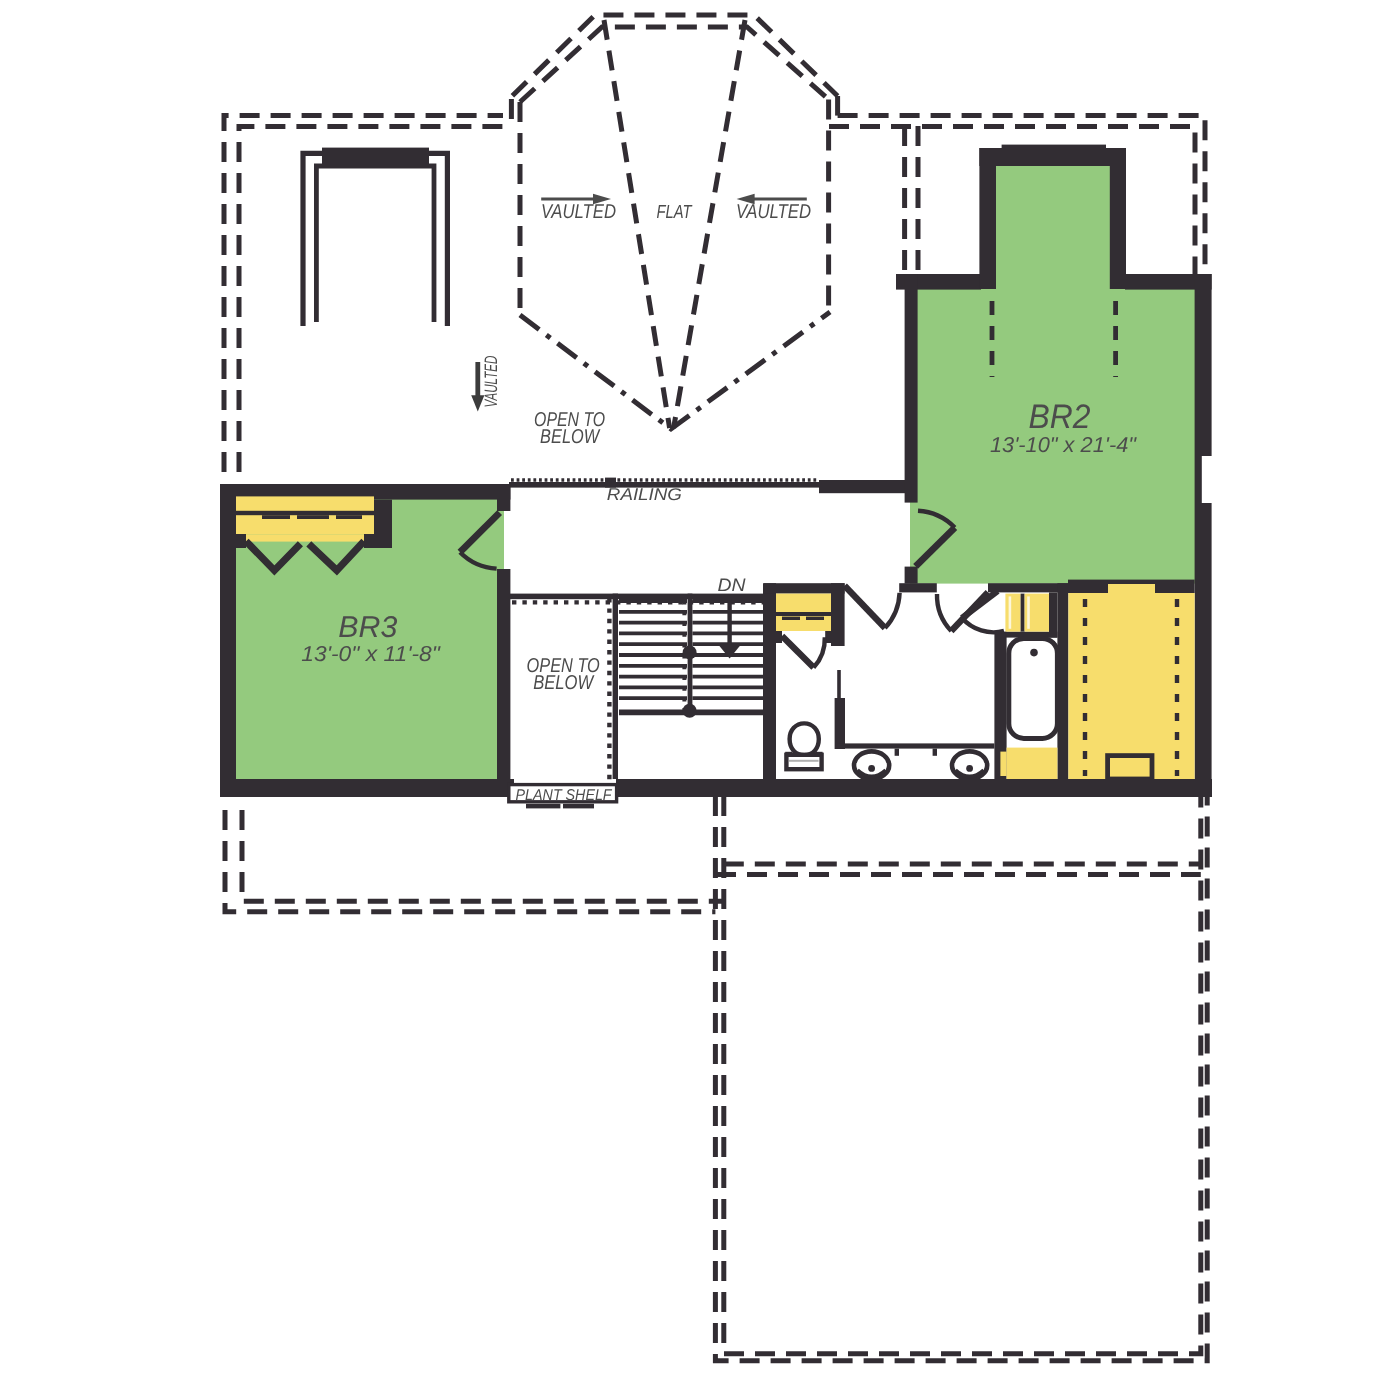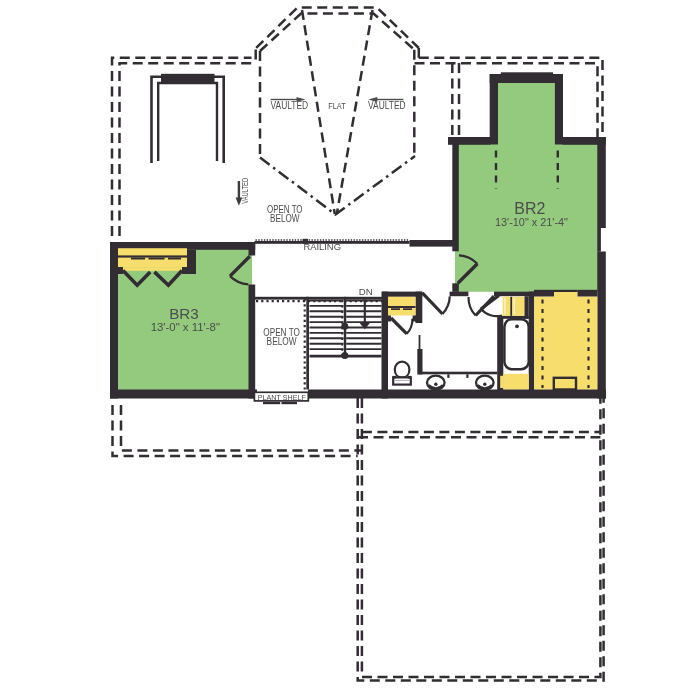--- a/index.html
+++ b/index.html
@@ -1,16 +1,16 @@
 <!DOCTYPE html>
 <html><head>
 <meta charset="utf-8">
 <style>
 html,body{margin:0;padding:0;background:#ffffff;}
-#plan{width:700px;height:688px;position:relative;}
+#plan{width:700px;height:688px;position:relative;font-style:italic;}
 svg text{font-family:"Liberation Sans",sans-serif;fill:#4c4c4c;}
 </style>
 </head>
 <body>
 
 <div id="plan">
 <svg width="700" height="700" viewBox="0 0 700 700" xmlns="http://www.w3.org/2000/svg">
 <defs>
 </defs>
 

